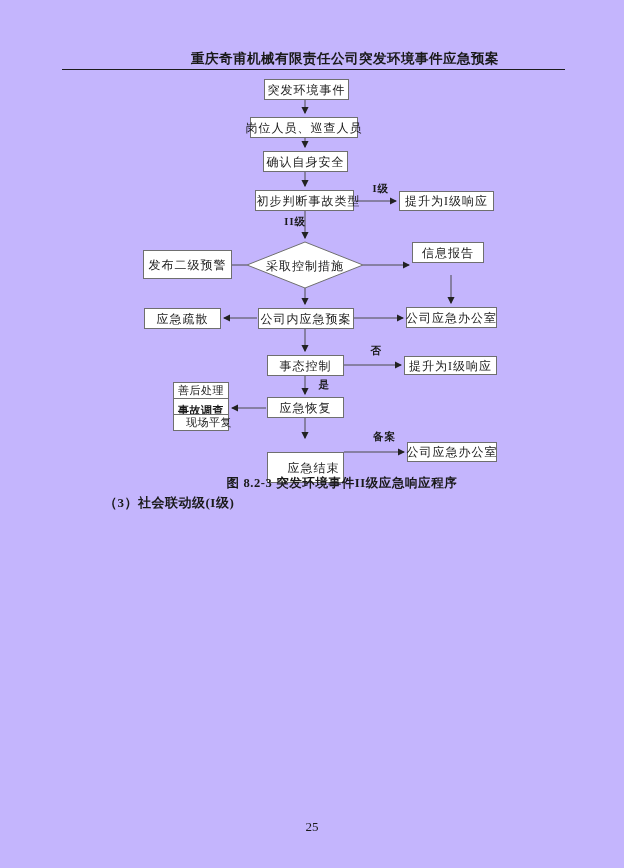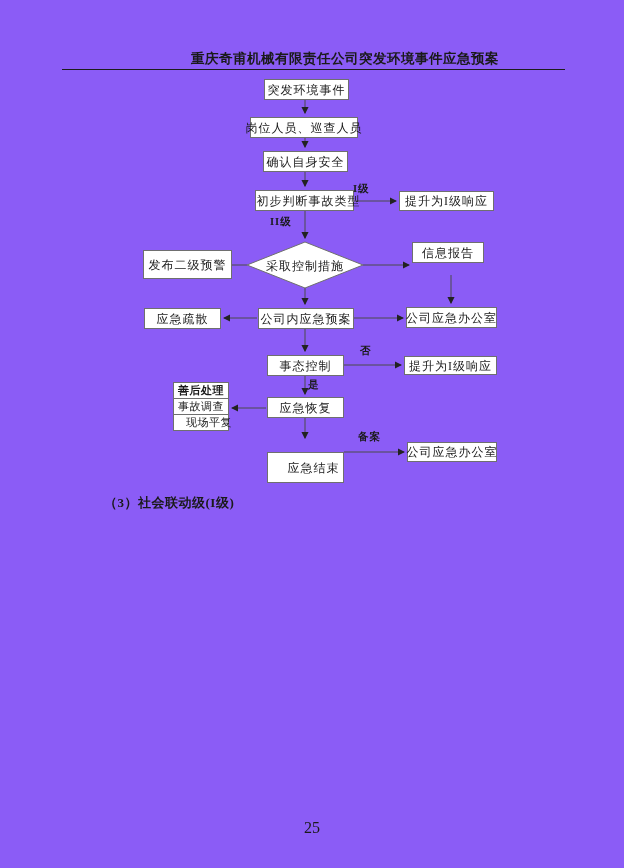--- a/index.html
+++ b/index.html
@@ -1,51 +1,51 @@
 <!DOCTYPE html>
 <html><head>
 <meta charset="utf-8">
 <style>
   html,body{margin:0;padding:0;background:#ffffff;}
   .page{
-    position:relative;width:624px;height:868px;background:#8b5cf6;
+    position:relative;width:624px;height:868px;background:#c4b5fd;
     font-family:"Liberation Serif","DejaVu Serif",serif;color:#1a1a1a;overflow:hidden;
   }
   .header-title{
     position:absolute;top:50px;left:0;right:0;text-align:center;text-indent:66px;
     font-size:13.5px;font-weight:bold;letter-spacing:.5px;white-space:nowrap;
   }
   .header-rule{position:absolute;top:69px;left:62px;width:503px;border-top:1.6px solid #1c1c1c;}
   .fbox{
     position:absolute;border:1px solid #6f6f6f;background:#fff;box-sizing:border-box;
     display:flex;align-items:center;justify-content:center;
     font-size:12px;line-height:1;white-space:nowrap;letter-spacing:1px;text-align:center;
   }
   .stack-row{
     position:absolute;border:1px solid #6f6f6f;background:#fff;box-sizing:border-box;
     display:flex;align-items:center;justify-content:center;font-size:11px;letter-spacing:.5px;white-space:nowrap;
   }
   .diamond-label{
     position:absolute;left:250px;top:258px;width:110px;text-align:center;
     font-size:12px;letter-spacing:1px;white-space:nowrap;
   }
-  .edge-label{position:absolute;font-size:10.5px;font-weight:bold;letter-spacing:1px;text-align:left;white-space:nowrap;}
+  .edge-label{position:absolute;font-size:10.5px;font-weight:bold;letter-spacing:1px;text-align:right;white-space:nowrap;}
   .flow-svg{position:absolute;left:0;top:0;}
   .figure-caption{
     position:absolute;top:475px;left:0;right:0;text-align:center;text-indent:60px;
     font-size:12.5px;font-weight:bold;letter-spacing:.6px;white-space:nowrap;
   }
   .section-heading{
     position:absolute;top:494px;left:104px;font-size:13px;font-weight:bold;letter-spacing:.5px;white-space:nowrap;
   }
   .body-paragraph{
     position:absolute;top:521px;left:62px;width:501px;margin:0;
     font-size:12.8px;line-height:24.2px;text-align:justify;text-indent:40px;letter-spacing:.4px;
   }
-  .page-number{position:absolute;top:819px;left:0;right:0;text-align:center;font-size:16px;}
+  .page-number{position:absolute;top:819px;left:0;right:0;text-align:center;font-size:13px;}
 </style>
 </head>
 <body>
 
 <div class="page">
 
   <div class="header-title">重庆奇甫机械有限责任公司突发环境事件应急预案</div>
   <div class="header-rule"></div>
 
   <div>
@@ -86,31 +86,32 @@
     <div class="diamond-label">采取控制措施</div>
 
     <div class="fbox" style="left:143px;top:250px;width:89px;height:29px;">发布二级预警</div>
     <div class="fbox" style="left:412px;top:242px;width:72px;height:21px;">信息报告</div>
     <div class="fbox" style="left:144px;top:308px;width:77px;height:21px;">应急疏散</div>
     <div class="fbox" style="left:258px;top:308px;width:96px;height:21px;">公司内应急预案</div>
     <div class="fbox" style="left:406px;top:307px;width:91px;height:21px;">公司应急办公室</div>
     <div class="fbox" style="left:267px;top:355px;width:77px;height:21px;">事态控制</div>
     <div class="fbox" style="left:404px;top:356px;width:93px;height:19px;">提升为I级响应</div>
 
-    <div class="stack-row" style="left:173px;top:382px;width:56px;height:17px;font-weight:bold;">善后处理</div>
-    <div class="stack-row" style="left:173px;top:398px;width:56px;height:17px;">事故调查</div>
+    <div class="stack-row" style="left:173px;top:382px;width:56px;height:17px;">善后处理</div>
+    <div class="stack-row" style="left:173px;top:398px;width:56px;height:25px;font-weight:bold;">事故调查</div>
     <div class="stack-row" style="left:173px;top:414px;width:56px;height:17px;padding-left:16px;">现场平复</div>
 
     <div class="fbox" style="left:267px;top:397px;width:77px;height:21px;">应急恢复</div>
     <div class="fbox" style="left:267px;top:452px;width:77px;height:31px;padding-left:16px;">应急结束</div>
     <div class="fbox" style="left:407px;top:442px;width:90px;height:20px;">公司应急办公室</div>
 
     <div class="edge-label" style="left:353px;top:182px;width:36px;">I级</div>
     <div class="edge-label" style="left:270px;top:215px;width:36px;">II级</div>
     <div class="edge-label" style="left:360px;top:344px;width:22px;">否</div>
     <div class="edge-label" style="left:308px;top:378px;width:22px;">是</div>
     <div class="edge-label" style="left:358px;top:430px;width:38px;">备案</div>
   </div>
 
+  <div class="figure-caption">图 8.2-3  突发环境事件II级应急响应程序</div>
   <div class="section-heading">（3）社会联动级(I级)</div>
   <div class="page-number">25</div>
 
 </div>
 
 </body></html>

